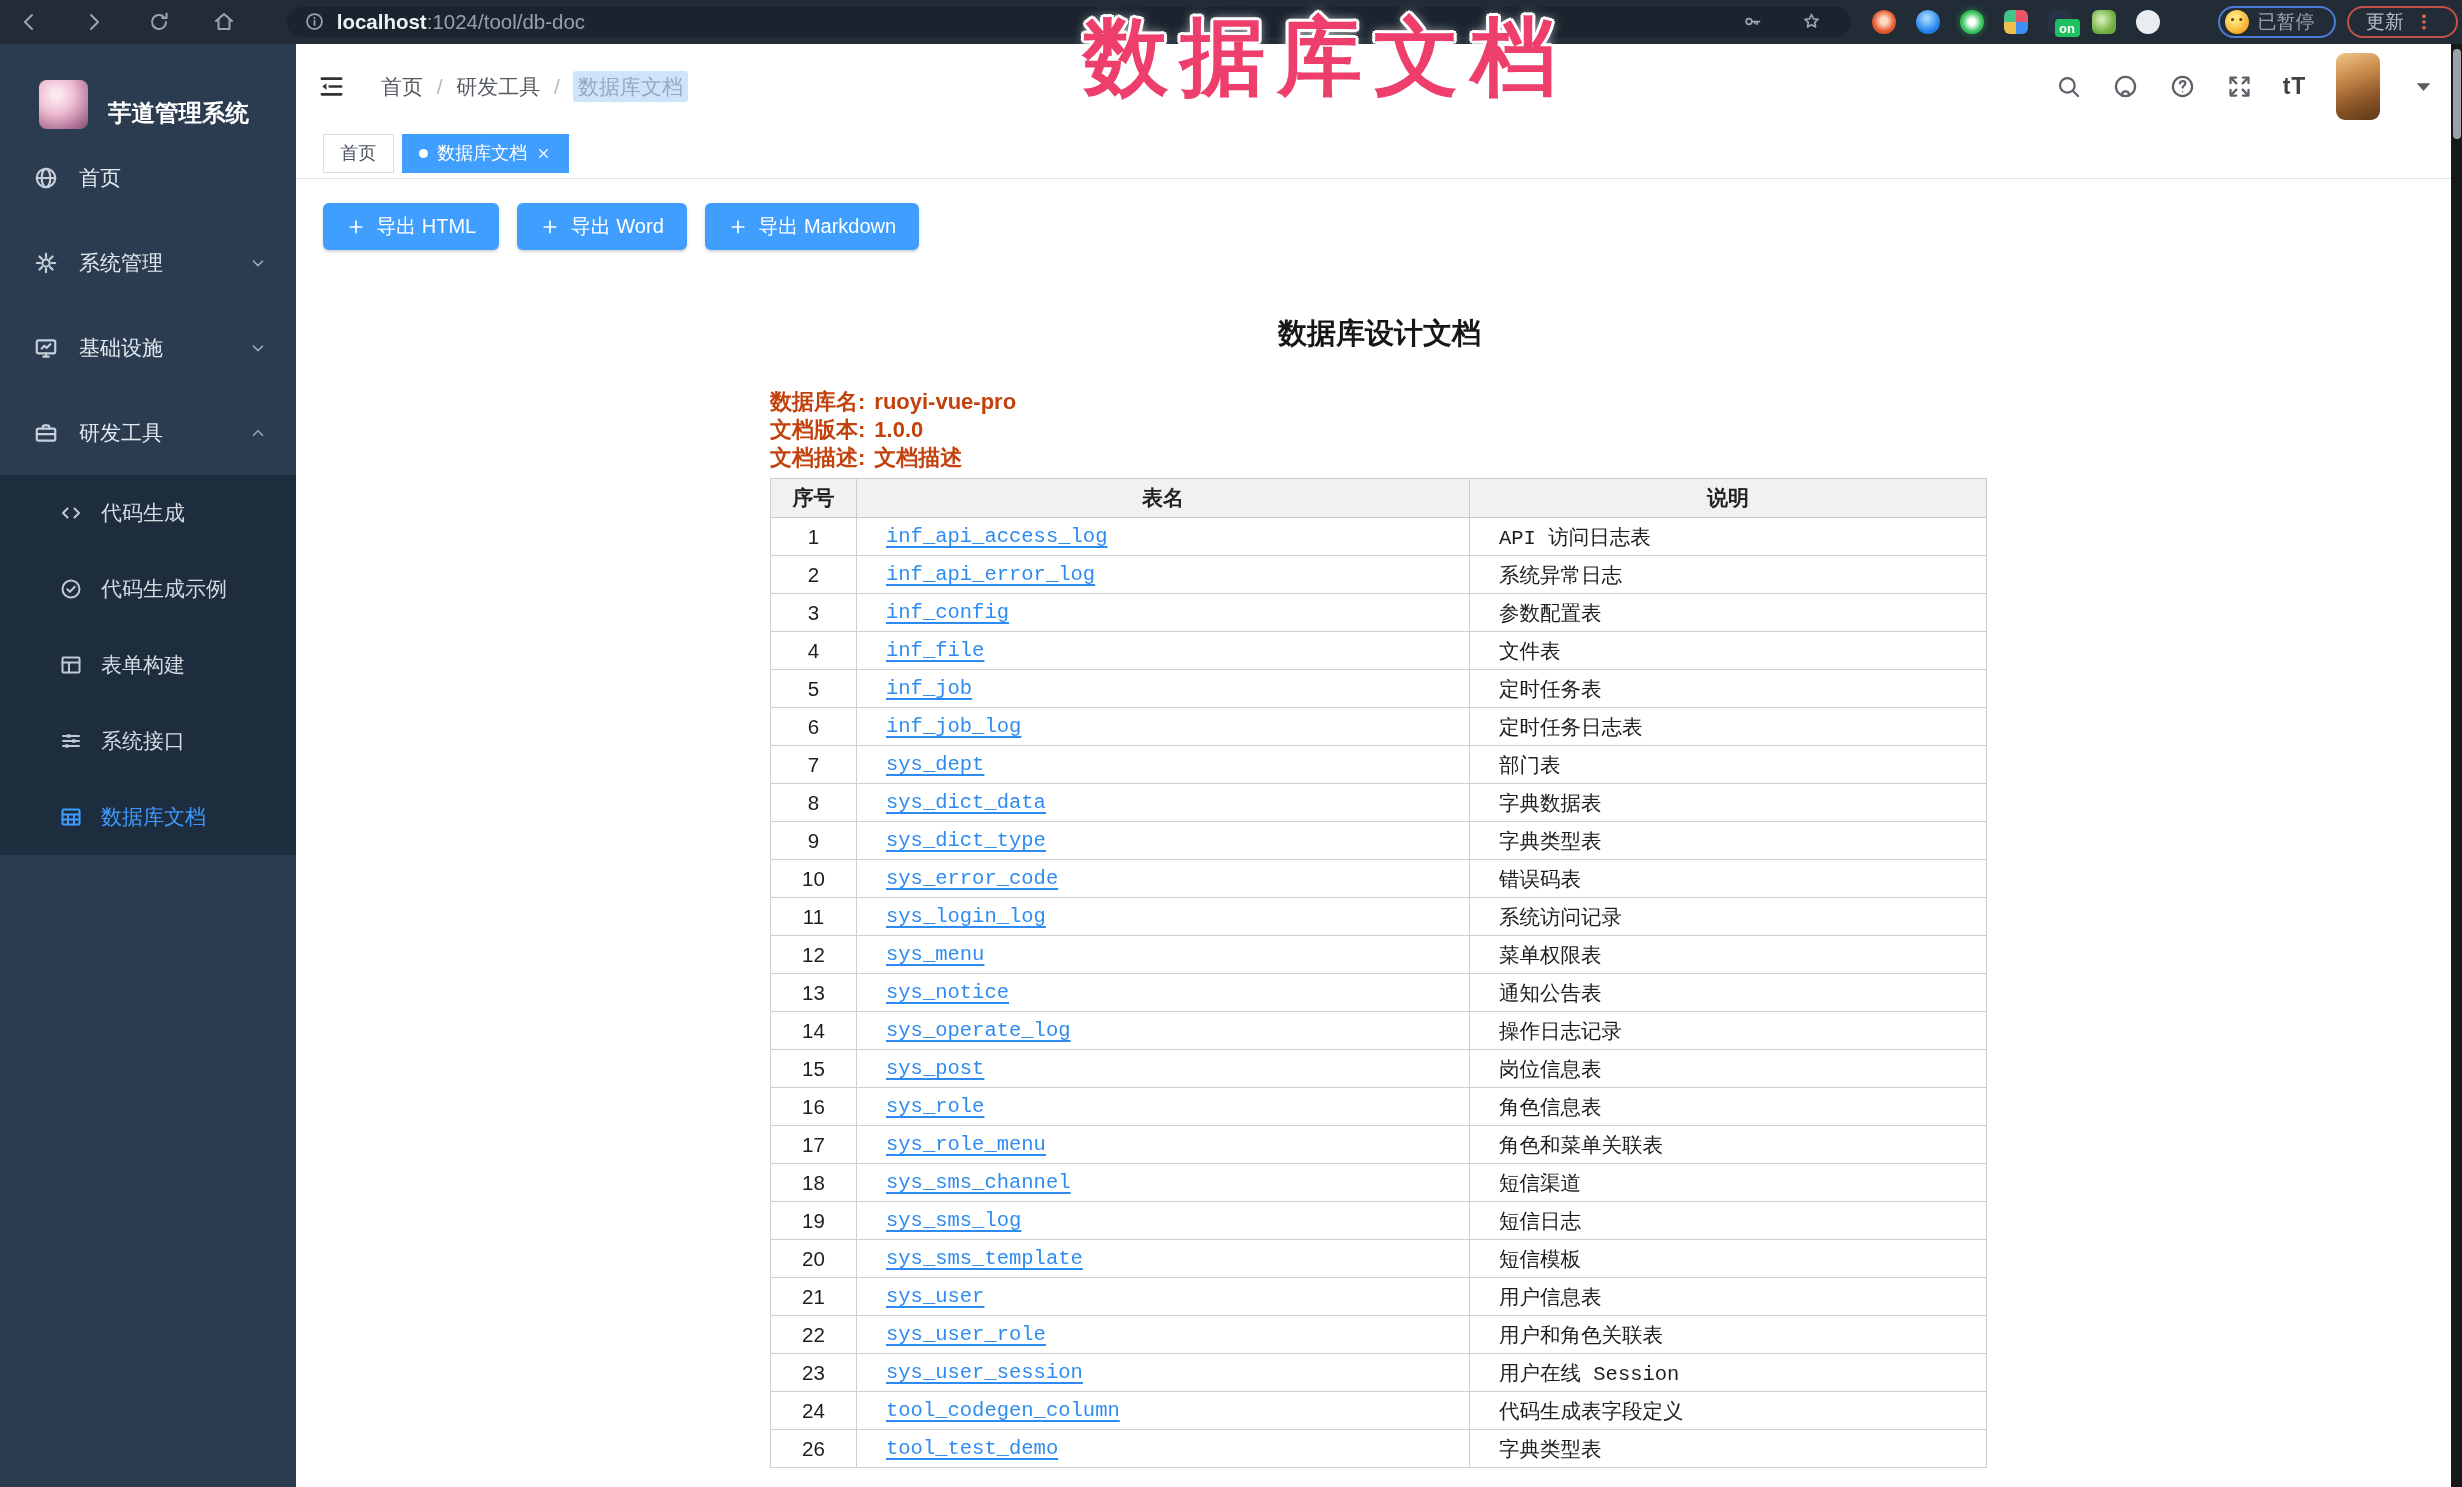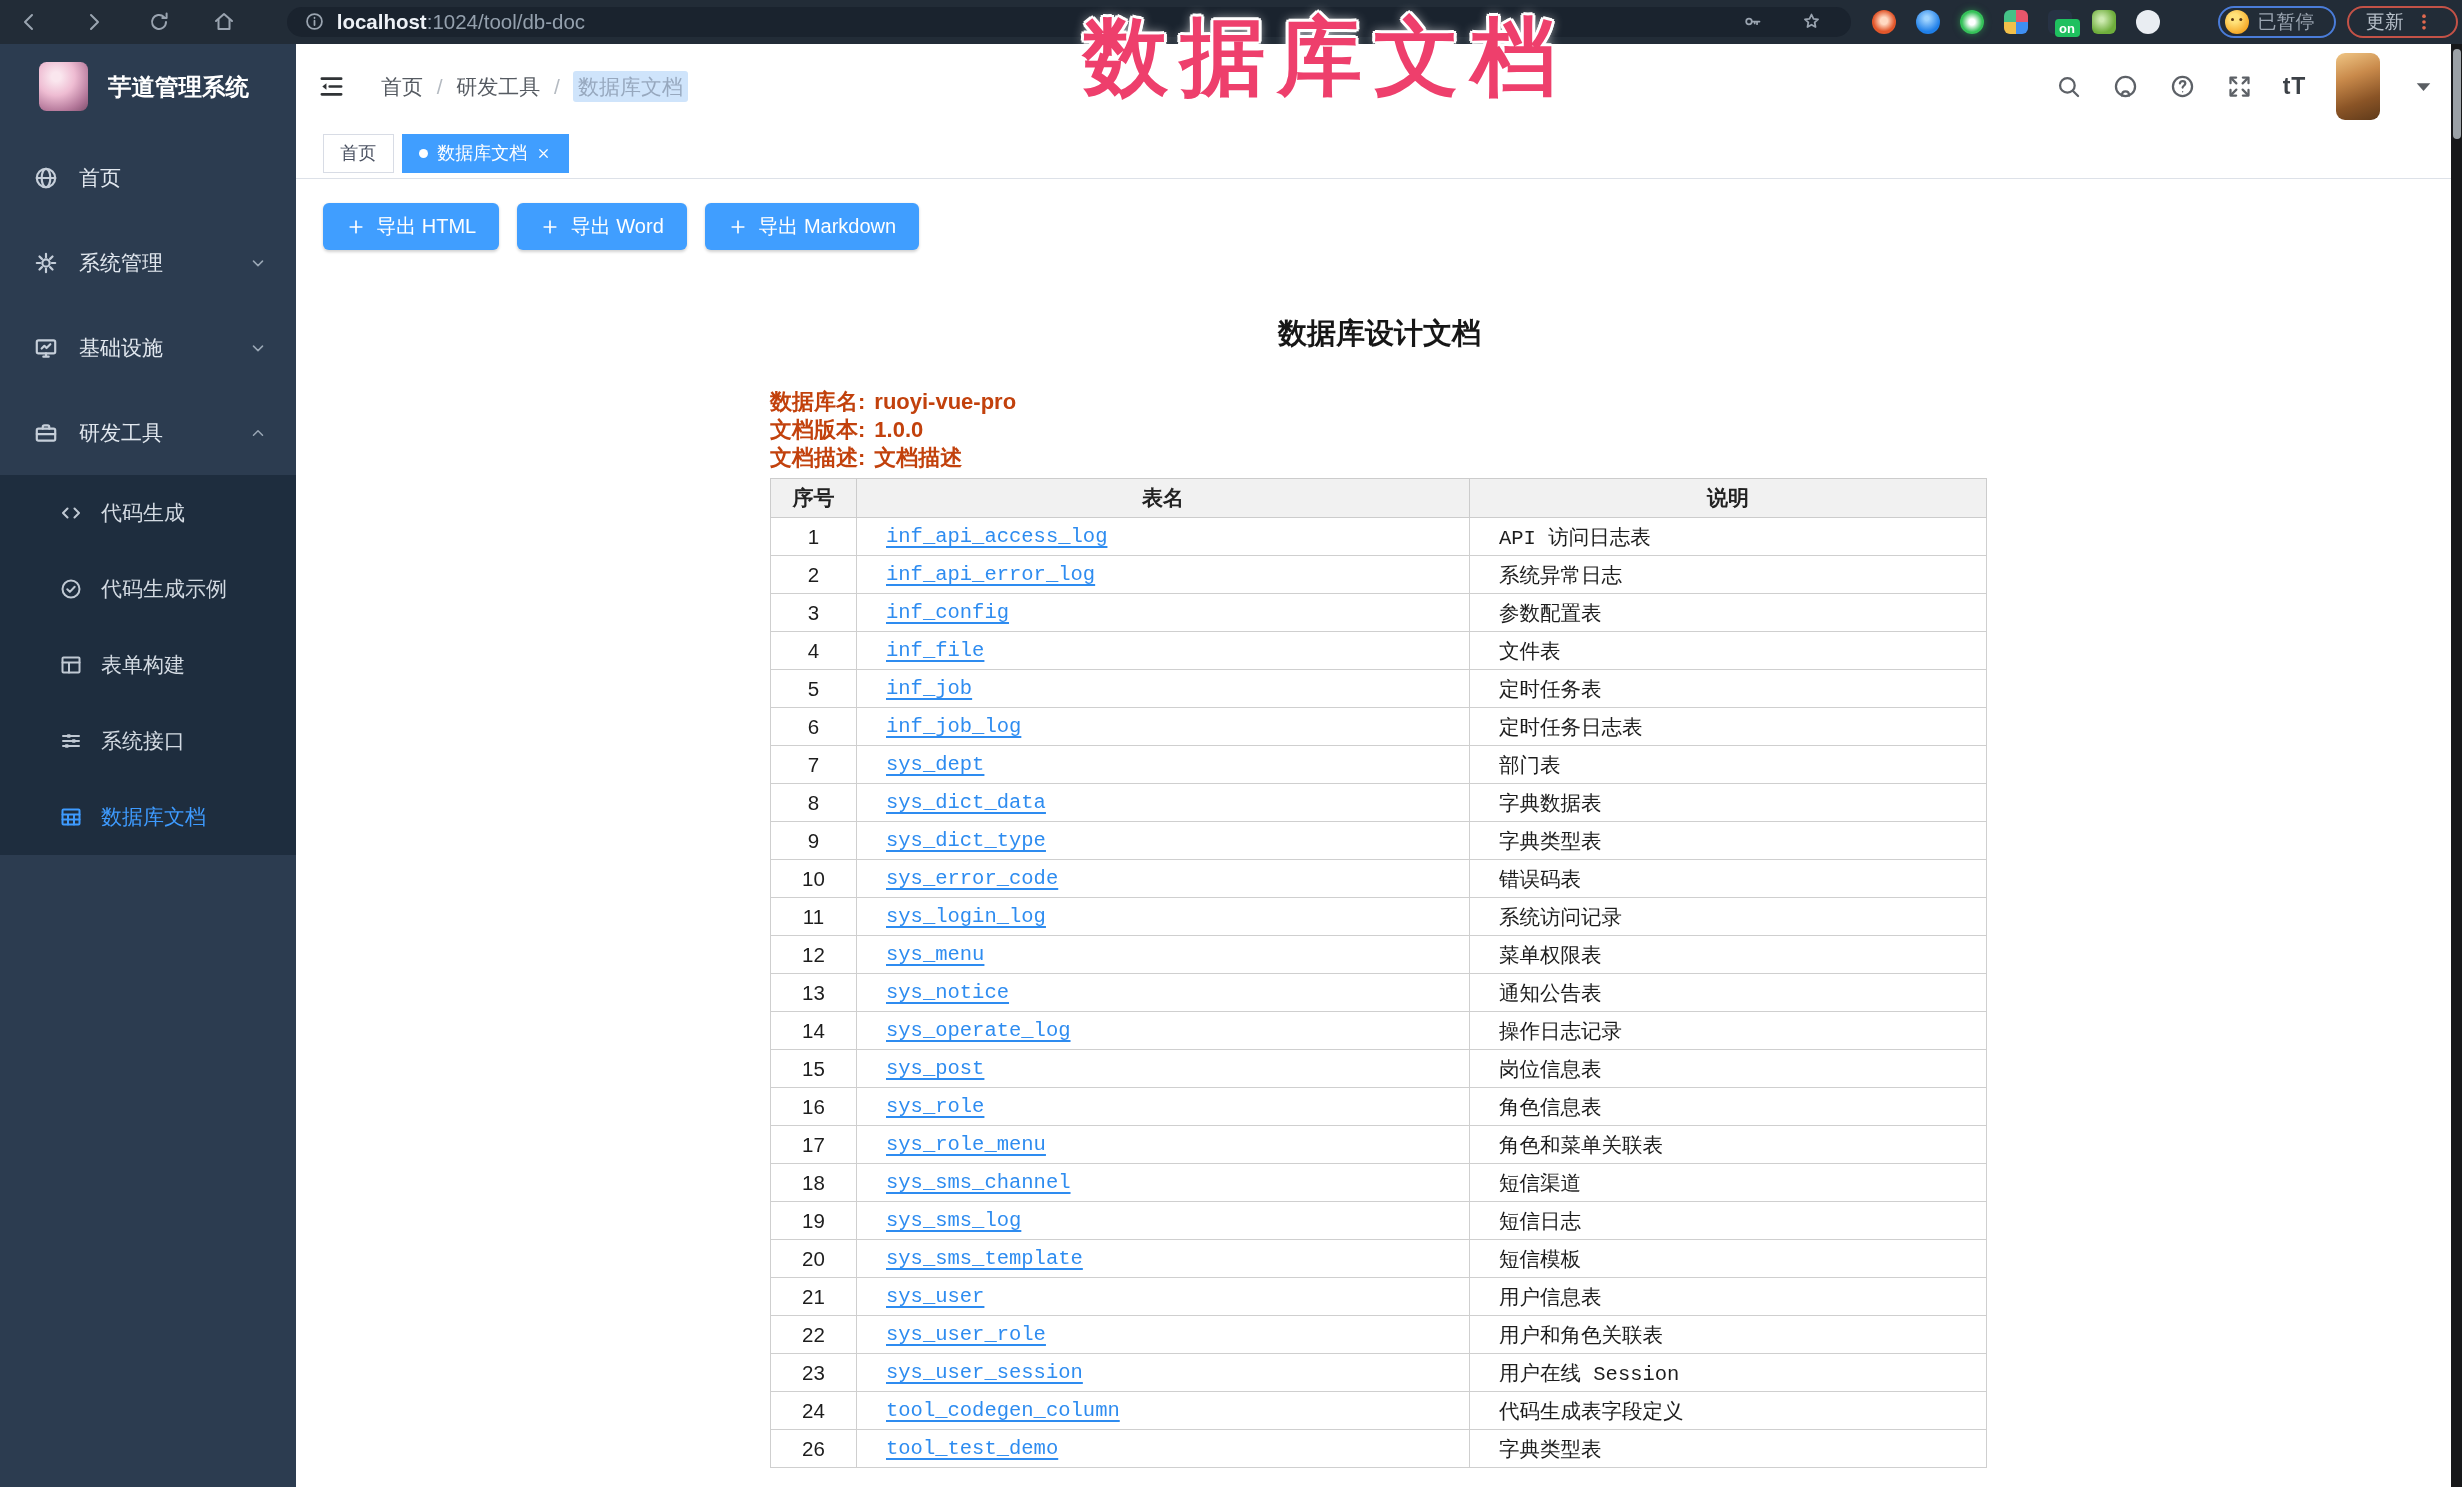--- a/index.html
+++ b/index.html
@@ -33,21 +33,21 @@
   .face:after { content:""; position:absolute; left:6px; top:7.6px; width:3.8px; height:3.8px; border-radius:50%; background:#5a3510; box-shadow:8.3px 0 0 #5a3510; }
   .update-pill { left:2347px; width:111px; border:2.3px solid #c45247; gap:10.6px; padding:0 6px 0 16.7px; color:#b6bfc9;text-align:center; }
   .update-pill .dots { color:#e2694f; }
 
   
   .watermark { position:absolute; left:1083px; top:0; z-index:60; font-size:85px; font-weight:800; letter-spacing:12px; white-space:nowrap; color:#ee3f6c;
     text-shadow:-2.3px -2.3px 0 #fff, 2.3px -2.3px 0 #fff, -2.3px 2.3px 0 #fff, 2.3px 2.3px 0 #fff, 0 -3px 0 #fff, 0 3px 0 #fff, -3px 0 0 #fff, 3px 0 0 #fff, 0 0 12px rgba(255,255,255,.95); }
 
   
   .sidebar { position:absolute; left:0; top:44px; width:296px; height:1444px; background:#2c3c50; z-index:2; }
-  .logo-row { height:85px; display:flex; align-items:center; padding-left:39px; gap:20px; }
+  .logo-row { height:85px; display:flex; align-items:flex-end; padding-left:39px; gap:20px; }
   .logo-img { width:49px; height:49px; border-radius:7.6px; background:radial-gradient(circle at 35% 30%, #fae6ee 10%, #eebcd2 40%, #b4789a 75%, #7e4f6d); }
   .logo-title { color:#ffffff; font-size:23.5px; font-weight:bold; }
   .menu { margin-top:6px; }
   .menu-item { display:flex; align-items:center; height:85px; padding:0 29px 0 33px; gap:20px; color:#e2e8ef; font-size:21px; cursor:default; }
   .menu-item .icn { width:26px; height:26px; color:#c6cfda; }
   .menu-item .chev { margin-left:auto; width:18px; height:18px; color:#9aa7b5; }
   .submenu { background:#1e2d3e; }
   .sub-item { display:flex; align-items:center; height:76px; padding-left:59px; gap:18px; color:#d3dae2; font-size:21px; }
   .sub-item .icn { width:24px; height:24px; color:#c0c9d3; }
   .sub-item.active { color:#3e9bff; }

